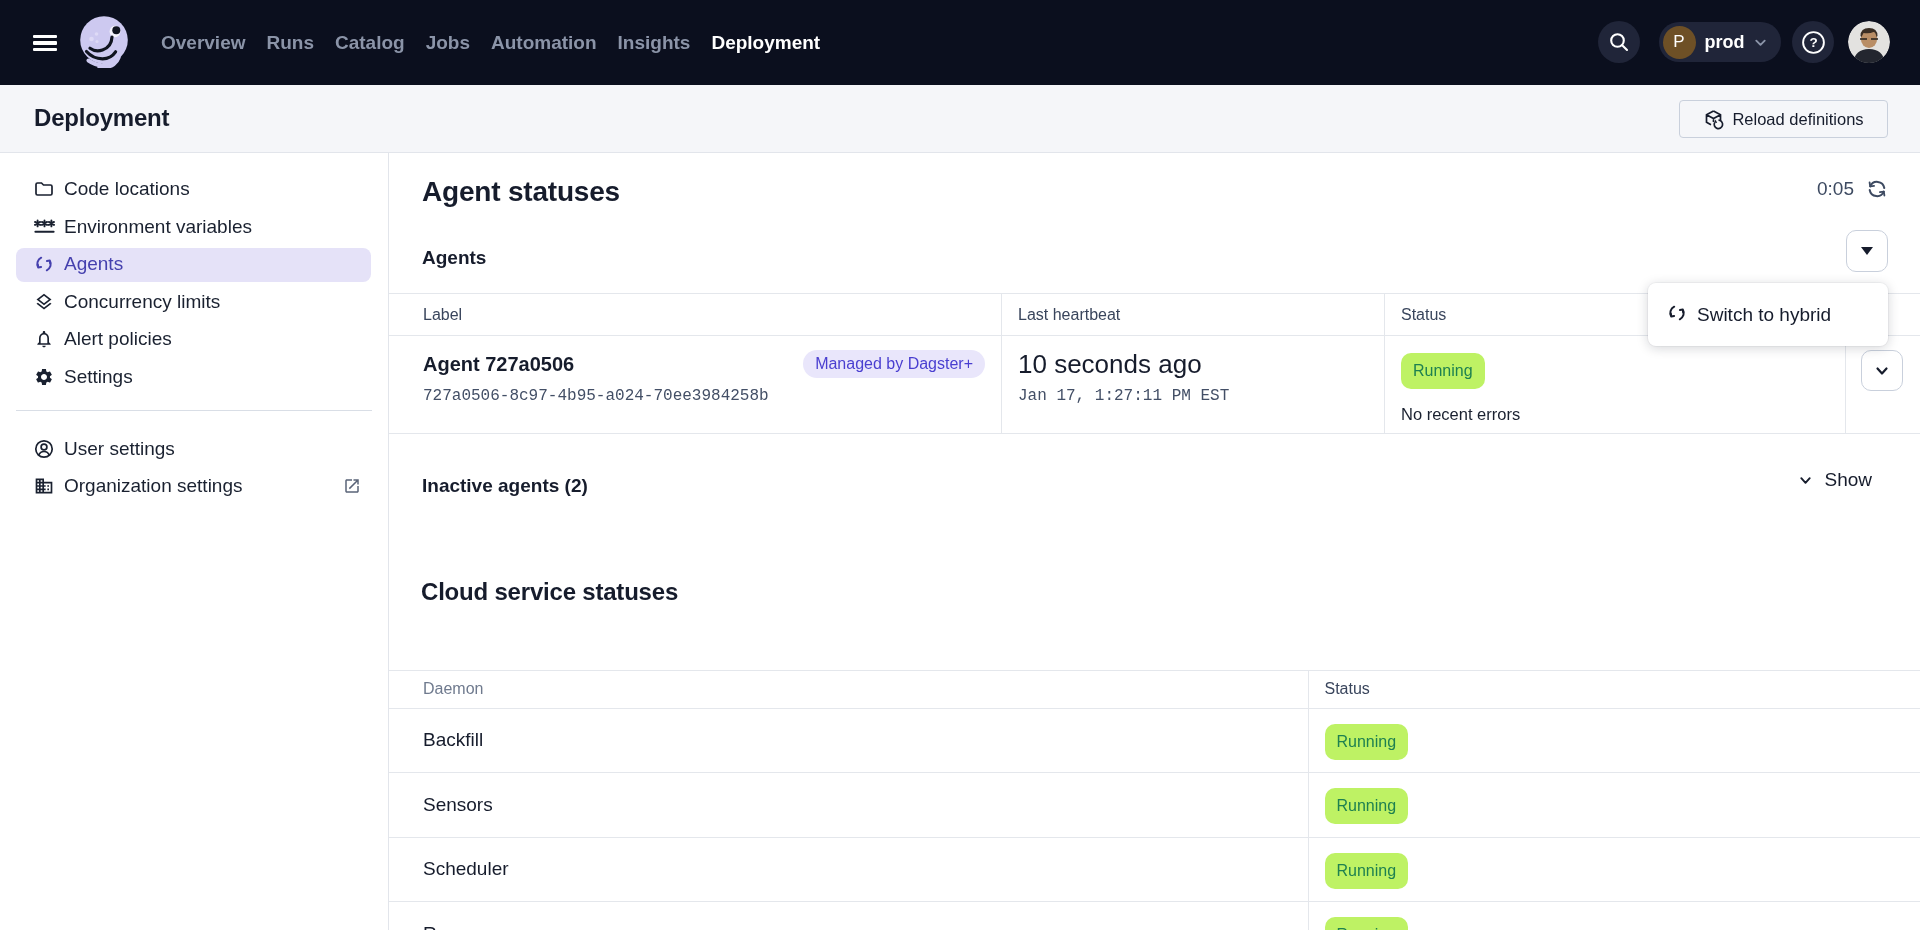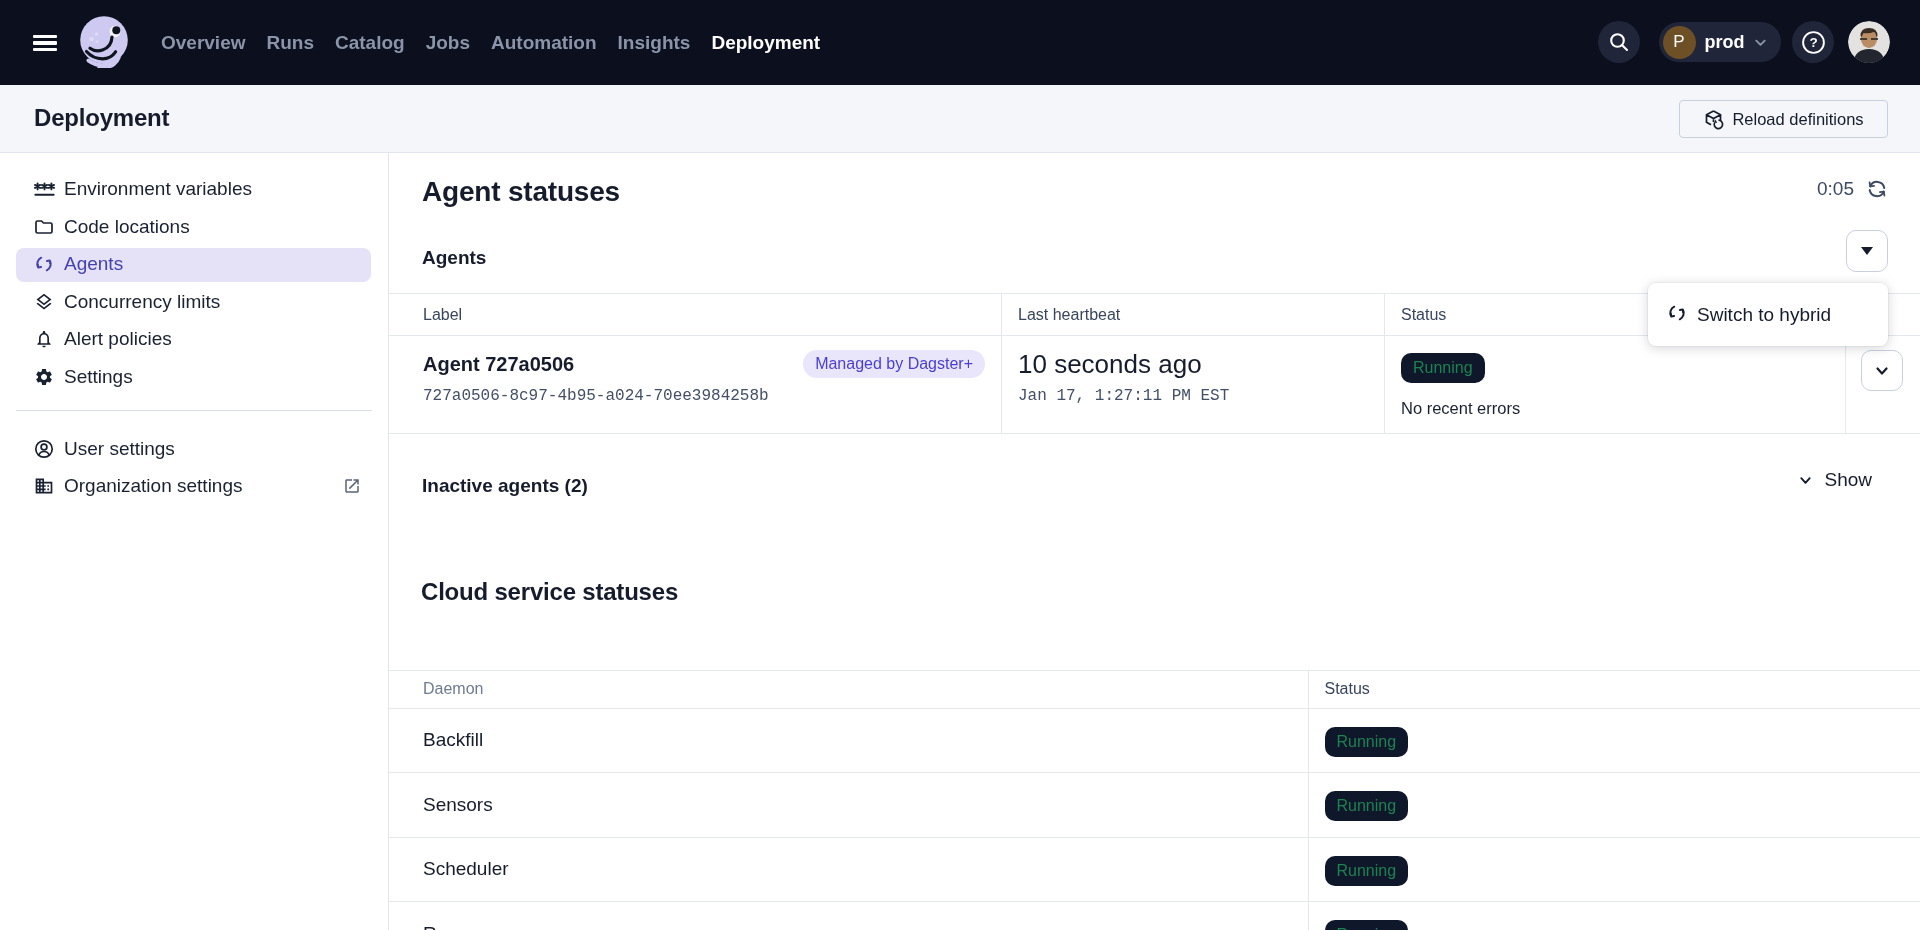--- a/index.html
+++ b/index.html
@@ -64,21 +64,21 @@
   .t1 .c4 { flex:1; border-right:none !important; }
   .t1 .brow { display:flex; height:98px; border-bottom:1px solid #E4E7EC; }
   .t1 .brow > div { display:block; padding-top:14px; }
   .t1 .namerow { display:flex; align-items:center; height:28px; padding-right:16px; }
   .agname { font-size:20px; font-weight:700; color:#161C2C; }
   .badge-purple { margin-left:auto; background:#E9E6FB; color:#4A3FD0; font-size:16px; height:28px; border-radius:14px;
      display:flex; align-items:center; padding:0 12px; }
   .agid { margin-top:9px; font-size:16px; color:#434F66; }
   .hb1 { font-size:26px; color:#161C2C; line-height:24px; margin-top:2px; }
   .hb2 { margin-top:11px; font-size:16px; color:#434F66; }
-  .badge-green { display:inline-flex; align-items:center; background:#0f172a; color:#1E8150; font-size:16px; height:30px;
+  .badge-green { display:inline-flex; align-items:center; background:#bef264; color:#1E8150; font-size:16px; height:36px;
      border-radius:10px; padding:0 12px; margin-top:3px; }
   .noerr { margin-top:16px; font-size:16.5px; color:#1A2130; }
   .chevbtn { margin-left:15px; width:42px; height:41px; border:1px solid #C9D0DC; border-radius:10px; background:#fff;
      display:flex; align-items:center; justify-content:center; }
 
   
   .menu { position:absolute; left:1259px; top:130px; width:240px; height:63px; background:#fff; border-radius:8px;
      box-shadow:0 2px 12px rgba(16,22,40,.18), 0 0 0 1px rgba(16,22,40,.04); display:flex; align-items:center; z-index:5; }
   .menu .mi { margin-left:19px; }
   .menu .mt { margin-left:10px; font-size:19px; color:#161C2C; }
@@ -168,33 +168,33 @@
       <path d="M10.5 2 L17.5 5.8 V12 M10.5 2 L3.5 5.8 V13.2 L8 15.7 M10.5 2 V2 M3.5 5.8 L10.5 9.6 L17.5 5.8 M10.5 9.6 V13"></path>
       <path d="M15.5 11.2 a4.2 4.2 0 1 1 -3.8 2.2"></path>
       <path d="M12.6 10.6 l-1.4 2.8 3 .6" fill="#161C2C" stroke="none"></path>
     </svg>
     <span>Reload definitions</span>
   </div>
 </div>
 
 <div class="sidebar">
   <div class="sitem">
+    <svg width="20" height="20" viewBox="0 0 20 20" fill="none" stroke="#1A2130" stroke-width="1.7">
+      <path d="M2 5.5 a1.5 1.5 0 0 1 1.5 -1.5 h4 l2 2 h7 a1.5 1.5 0 0 1 1.5 1.5 v7 a1.5 1.5 0 0 1 -1.5 1.5 h-13 a1.5 1.5 0 0 1 -1.5 -1.5 z"></path>
+    </svg>
+    <span class="stext">Code locations</span>
+  </div>
+  <div class="sitem">
     <svg width="21" height="21" viewBox="0 0 21 21" stroke="#1A2130" fill="none" stroke-width="1.9" stroke-linecap="round">
       <path d="M3.6 4.4 v6 M1 5.9 l5.2 3 M6.2 5.9 l-5.2 3"></path>
       <path d="M10.5 4.4 v6 M7.9 5.9 l5.2 3 M13.1 5.9 l-5.2 3"></path>
       <path d="M17.4 4.4 v6 M14.8 5.9 l5.2 3 M20 5.9 l-5.2 3"></path>
       <path d="M1.4 15.8 h18.2" stroke-width="2"></path>
     </svg>
     <span class="stext">Environment variables</span>
-  </div>
-  <div class="sitem">
-    <svg width="20" height="20" viewBox="0 0 20 20" fill="none" stroke="#1A2130" stroke-width="1.7">
-      <path d="M2 5.5 a1.5 1.5 0 0 1 1.5 -1.5 h4 l2 2 h7 a1.5 1.5 0 0 1 1.5 1.5 v7 a1.5 1.5 0 0 1 -1.5 1.5 h-13 a1.5 1.5 0 0 1 -1.5 -1.5 z"></path>
-    </svg>
-    <span class="stext">Code locations</span>
   </div>
   <div class="sitem sel">
     <svg width="20" height="20" viewBox="0 0 20 20" fill="none" stroke="#4540AE" stroke-width="2" stroke-linecap="round">
       <path d="M4.2 13.5 a7 7 0 0 1 3 -9.8 M4.2 13.5 l-.3 -3 M4.2 13.5 l2.9 -.6"></path>
       <path d="M15.8 6.5 a7 7 0 0 1 -3 9.8 M15.8 6.5 l.3 3 M15.8 6.5 l-2.9 .6"></path>
     </svg>
     <span class="stext">Agents</span>
   </div>
   <div class="sitem">
     <svg width="20" height="20" viewBox="0 0 24 24" fill="#1A2130">

